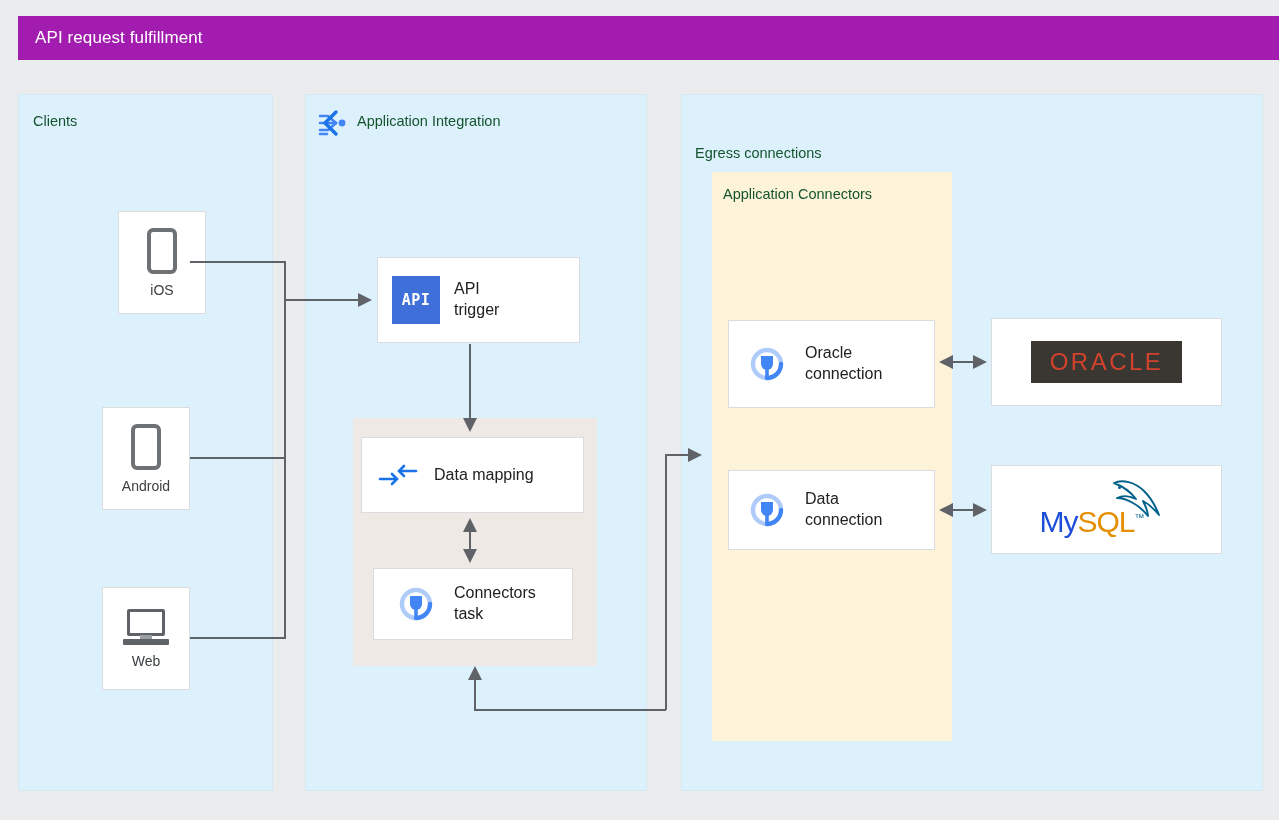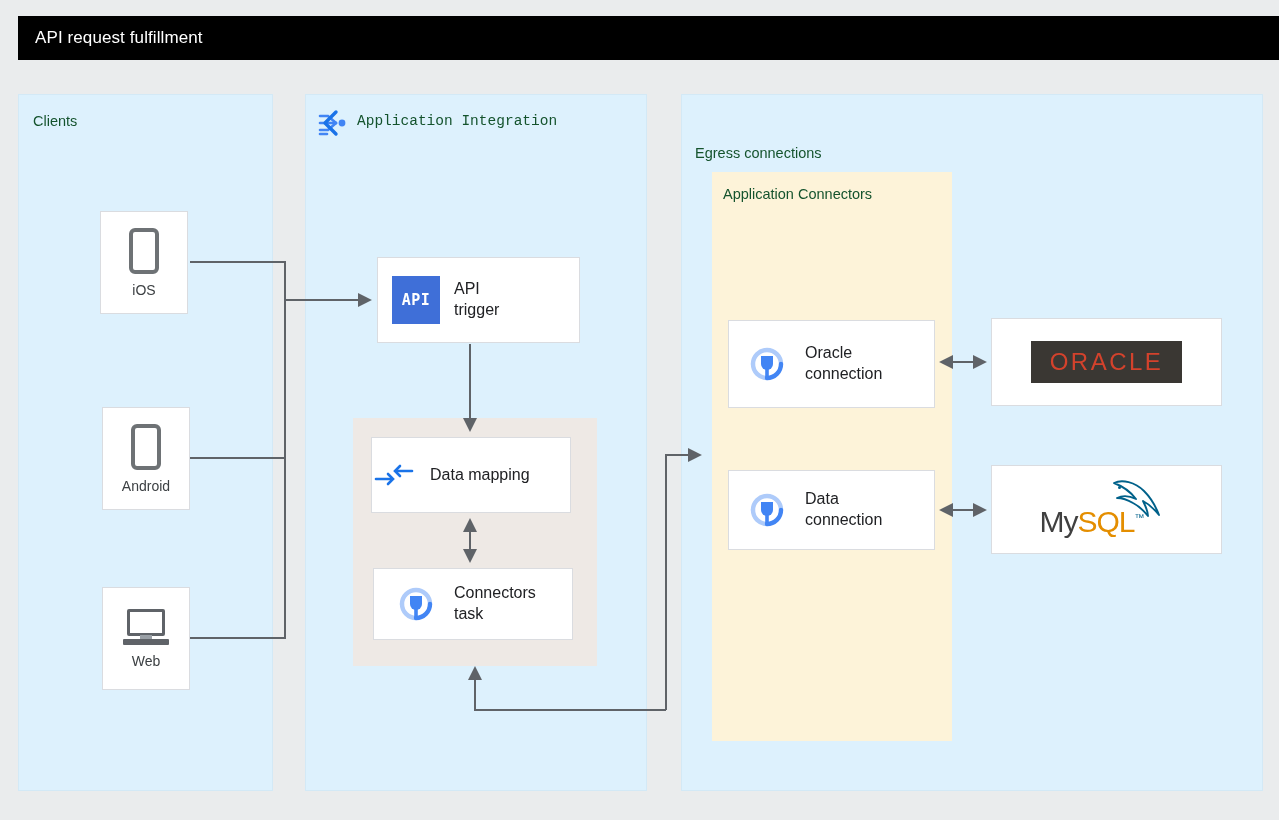--- a/index.html
+++ b/index.html
@@ -9,21 +9,21 @@
     font-family: "Liberation Sans", sans-serif;
     overflow: hidden;
   }
   #stage { position: relative; width: 1279px; height: 820px; }
 
   
   .banner {
     position: absolute;
     left: 18px; top: 16px;
     width: 1261px; height: 44px;
-    background: #000000;
+    background: #a21caf;
     display: flex; align-items: center;
   }
   .banner-text {
     color: #ffffff;
     font-size: 17px;
     letter-spacing: .1px;
     padding-left: 17px;
   }
 
   
@@ -70,21 +70,21 @@
     line-height: 1.3;
     white-space: pre-line;
   }
 
   
   .device-card {
     flex-direction: column;
     justify-content: center;
     width: 88px; height: 103px;
   }
-  #card-ios     { left: 100px; top: 211px; }
+  #card-ios     { left: 118px; top: 211px; }
   #card-android { left: 102px; top: 407px; }
   #card-web     { left: 102px; top: 587px; }
   .device-label { font-size: 14px; color: #3c4043; margin-top: 8px; }
 
   .phone-glyph {
     width: 30px; height: 46px;
     border: 4px solid #6e7275;
     border-radius: 6px;
     background: #ffffff;
   }
@@ -103,21 +103,21 @@
     border-radius: 1px;
   }
   .laptop-glyph .notch {
     position: absolute; left: 17px; bottom: 6px;
     width: 12px; height: 4px;
     background: #9aa0a6;
   }
 
   
   #card-api-trigger   { left: 377px; top: 257px; width: 203px; height: 86px; padding-left: 14px; }
-  #card-data-mapping  { left: 371px; top: 437px; width: 200px; height: 76px; }
+  #card-data-mapping  { left: 361px; top: 437px; width: 223px; height: 76px; padding-left: 14px; }
   #card-connectors    { left: 373px; top: 568px; width: 200px; height: 72px; padding-left: 20px; }
 
   
   #card-oracle-conn { left: 728px; top: 320px; width: 207px; height: 88px; padding-left: 16px; }
   #card-mysql-conn  { left: 728px; top: 470px; width: 207px; height: 80px; padding-left: 16px; }
 
   
   .logo-card { justify-content: center; }
   #card-oracle-logo { left: 991px; top: 318px; width: 231px; height: 88px; }
   #card-mysql-logo  { left: 991px; top: 465px; width: 231px; height: 89px; }
@@ -156,21 +156,21 @@
     font-family: "Liberation Sans", sans-serif;
   }
 
   
   .mysql-logo { position: relative; width: 150px; height: 62px; }
   .mysql-word {
     position: absolute; left: 8px; bottom: 2px;
     font-size: 30px; letter-spacing: -1px;
     font-family: "Liberation Sans", sans-serif;
   }
-  .mysql-my  { color: #404040; }
+  .mysql-my  { color: #1d4ed8; }
   .mysql-sql { color: #e48e00; }
   .mysql-tm  { color: #00618a; font-size: 10px; vertical-align: super; }
   .mysql-dolphin { position: absolute; right: 14px; top: -2px; }
 
   
   #wires { position: absolute; left: 0; top: 0; width: 1279px; height: 820px; pointer-events: none; }
 </style>
 </head>
 <body>
 
@@ -191,21 +191,21 @@
       <g fill="none" stroke="#4285f4" stroke-width="2.6" stroke-linecap="round">
         <path d="M4 10 L12 10 L20 17"></path>
         <path d="M4 17 L20 17"></path>
         <path d="M4 24 L12 24 L20 17"></path>
       </g>
       <path d="M20 6 L9 17 L20 28" fill="none" stroke="#1a73e8" stroke-width="3.4" stroke-linecap="round" stroke-linejoin="round"></path>
       <circle cx="26" cy="17" r="3.4" fill="#4285f4"></circle>
       <path d="M4 28 L11 28" stroke="#4285f4" stroke-width="2.6" stroke-linecap="round"></path>
     </svg>
   </div>
-  <div class="panel-title" style="left:357px; top:113px;font-family:Liberation Mono, monospace;">Application Integration</div>
+  <div class="panel-title" style="left:357px; top:113px;">Application Integration</div>
 
   <div class="panel-title" style="left:695px; top:113px;margin-top:32px;">Egress connections</div>
 
   <div id="group-connectors"></div>
   <div class="panel-title" style="left:723px; top:186px;">Application Connectors</div>
 
   <div id="group-flow"></div>
 
   <div class="card device-card" id="card-ios">
     <div class="phone-glyph"></div>

